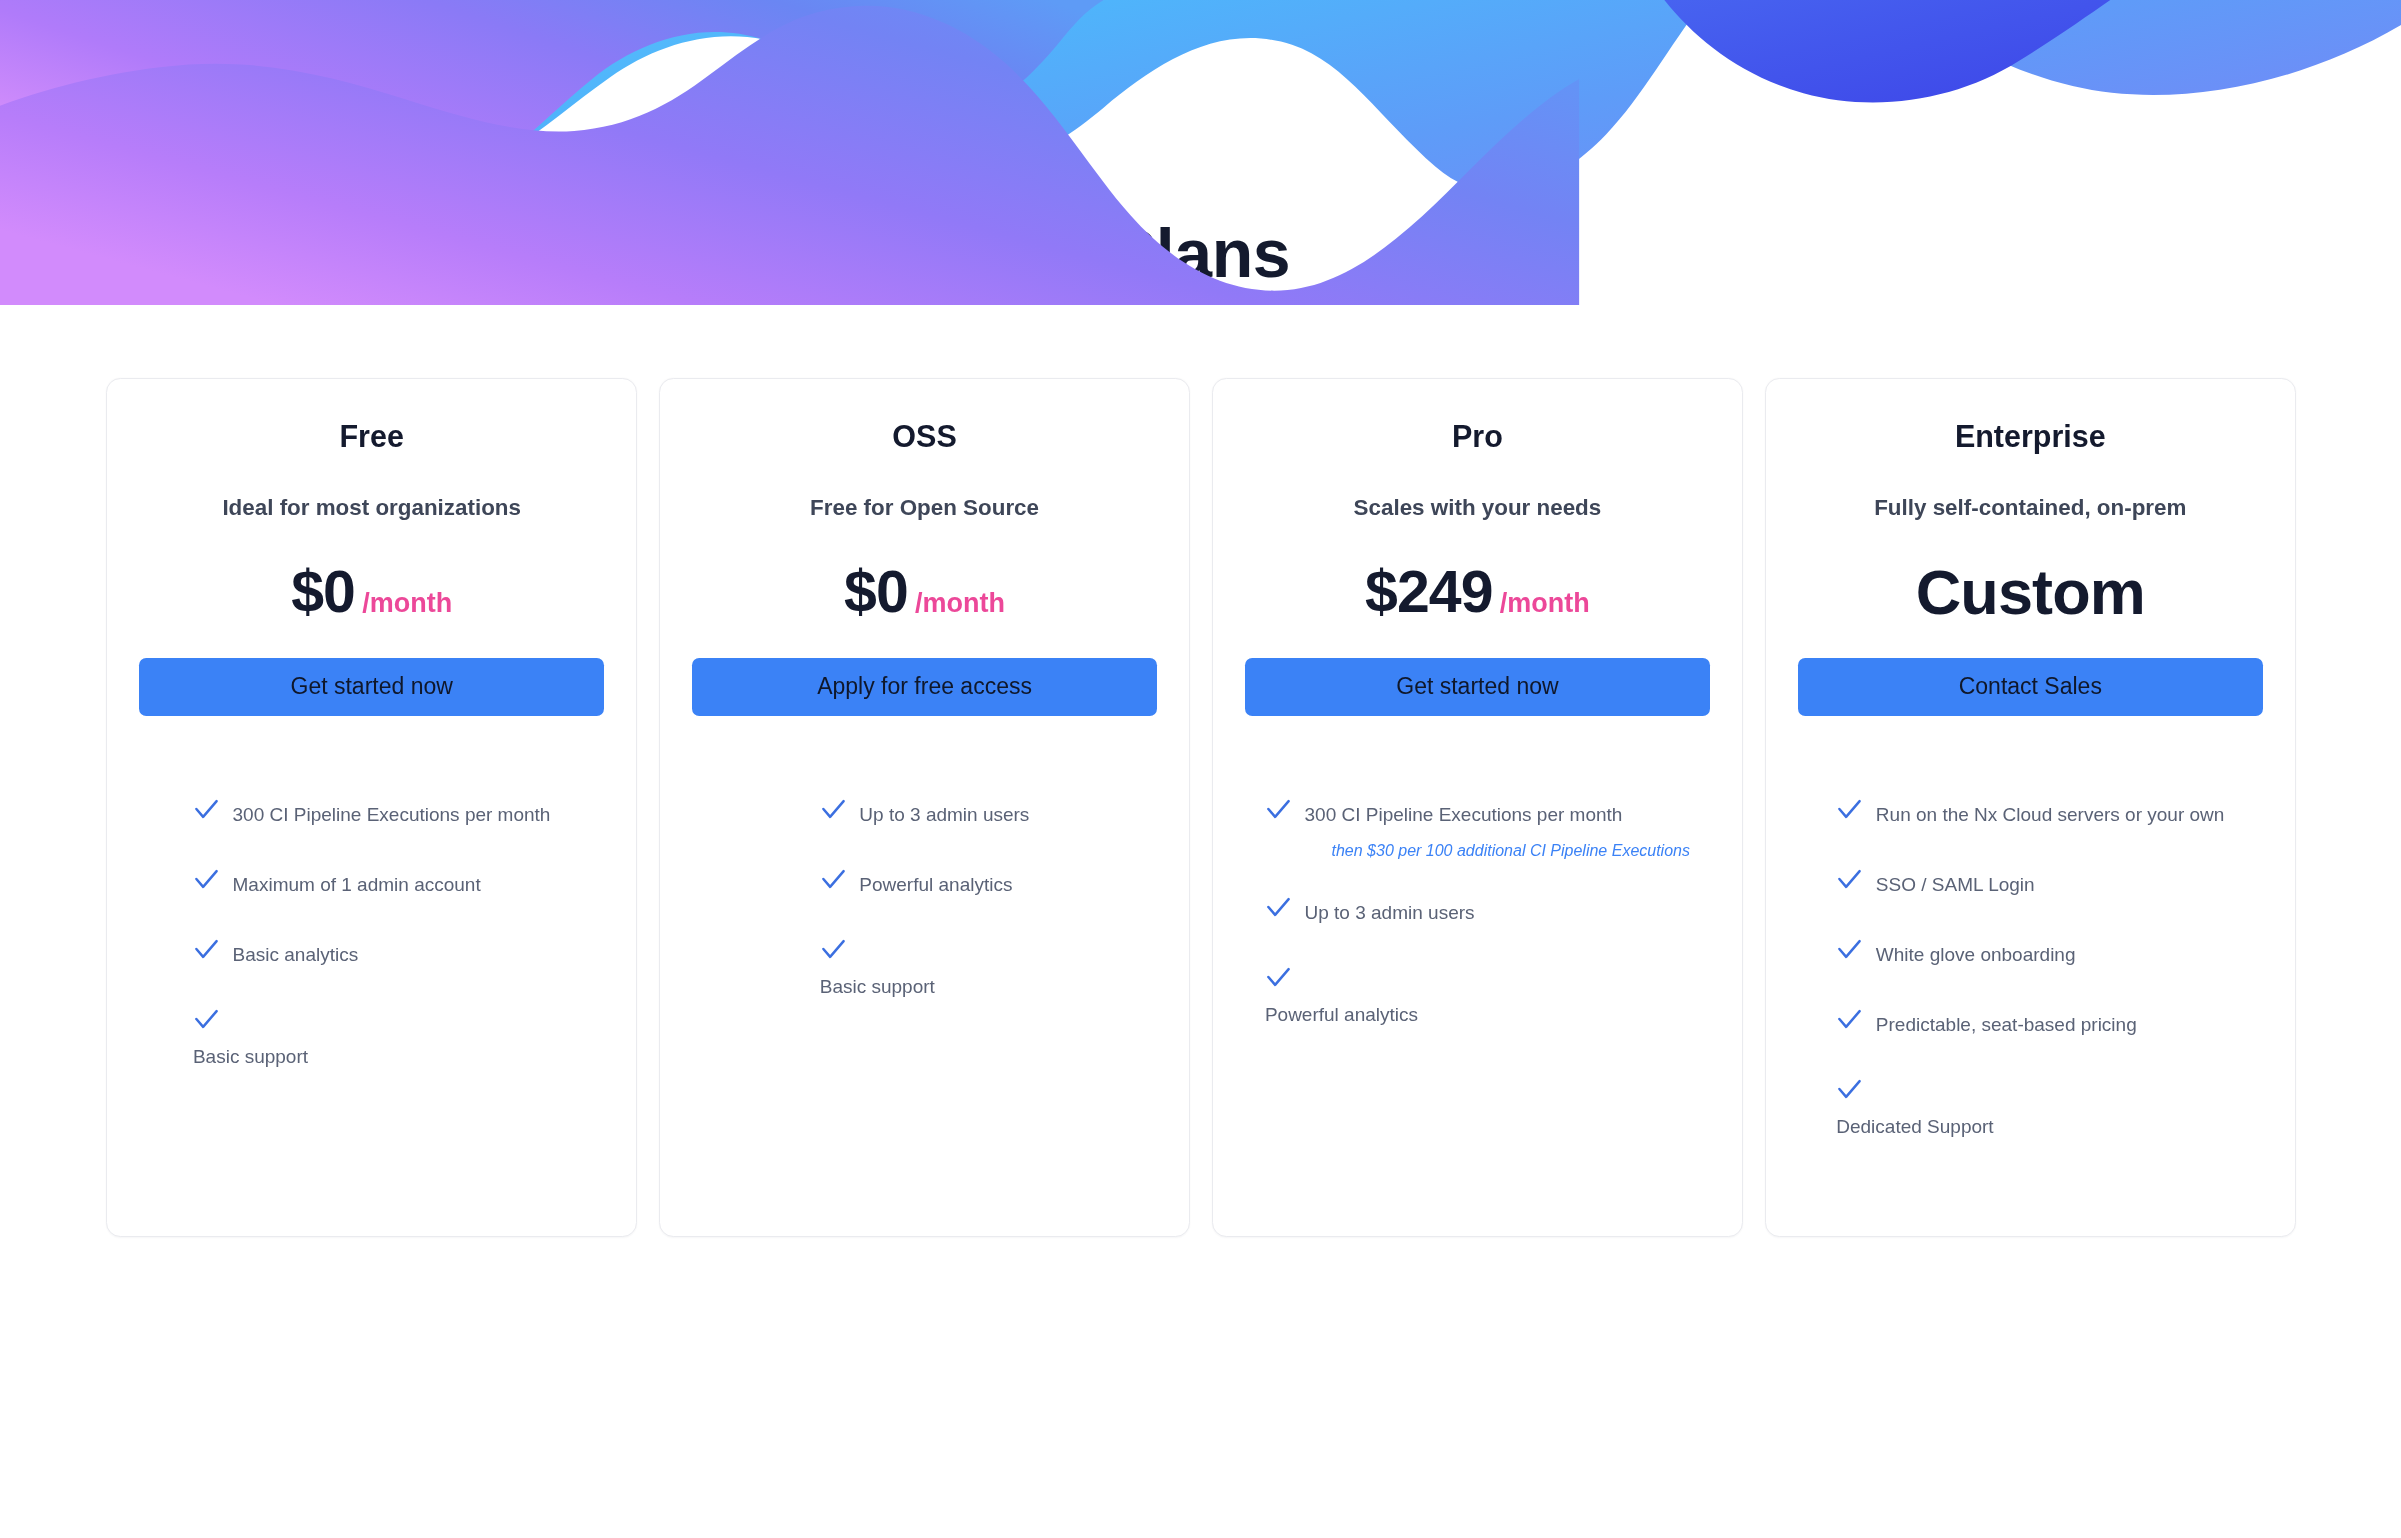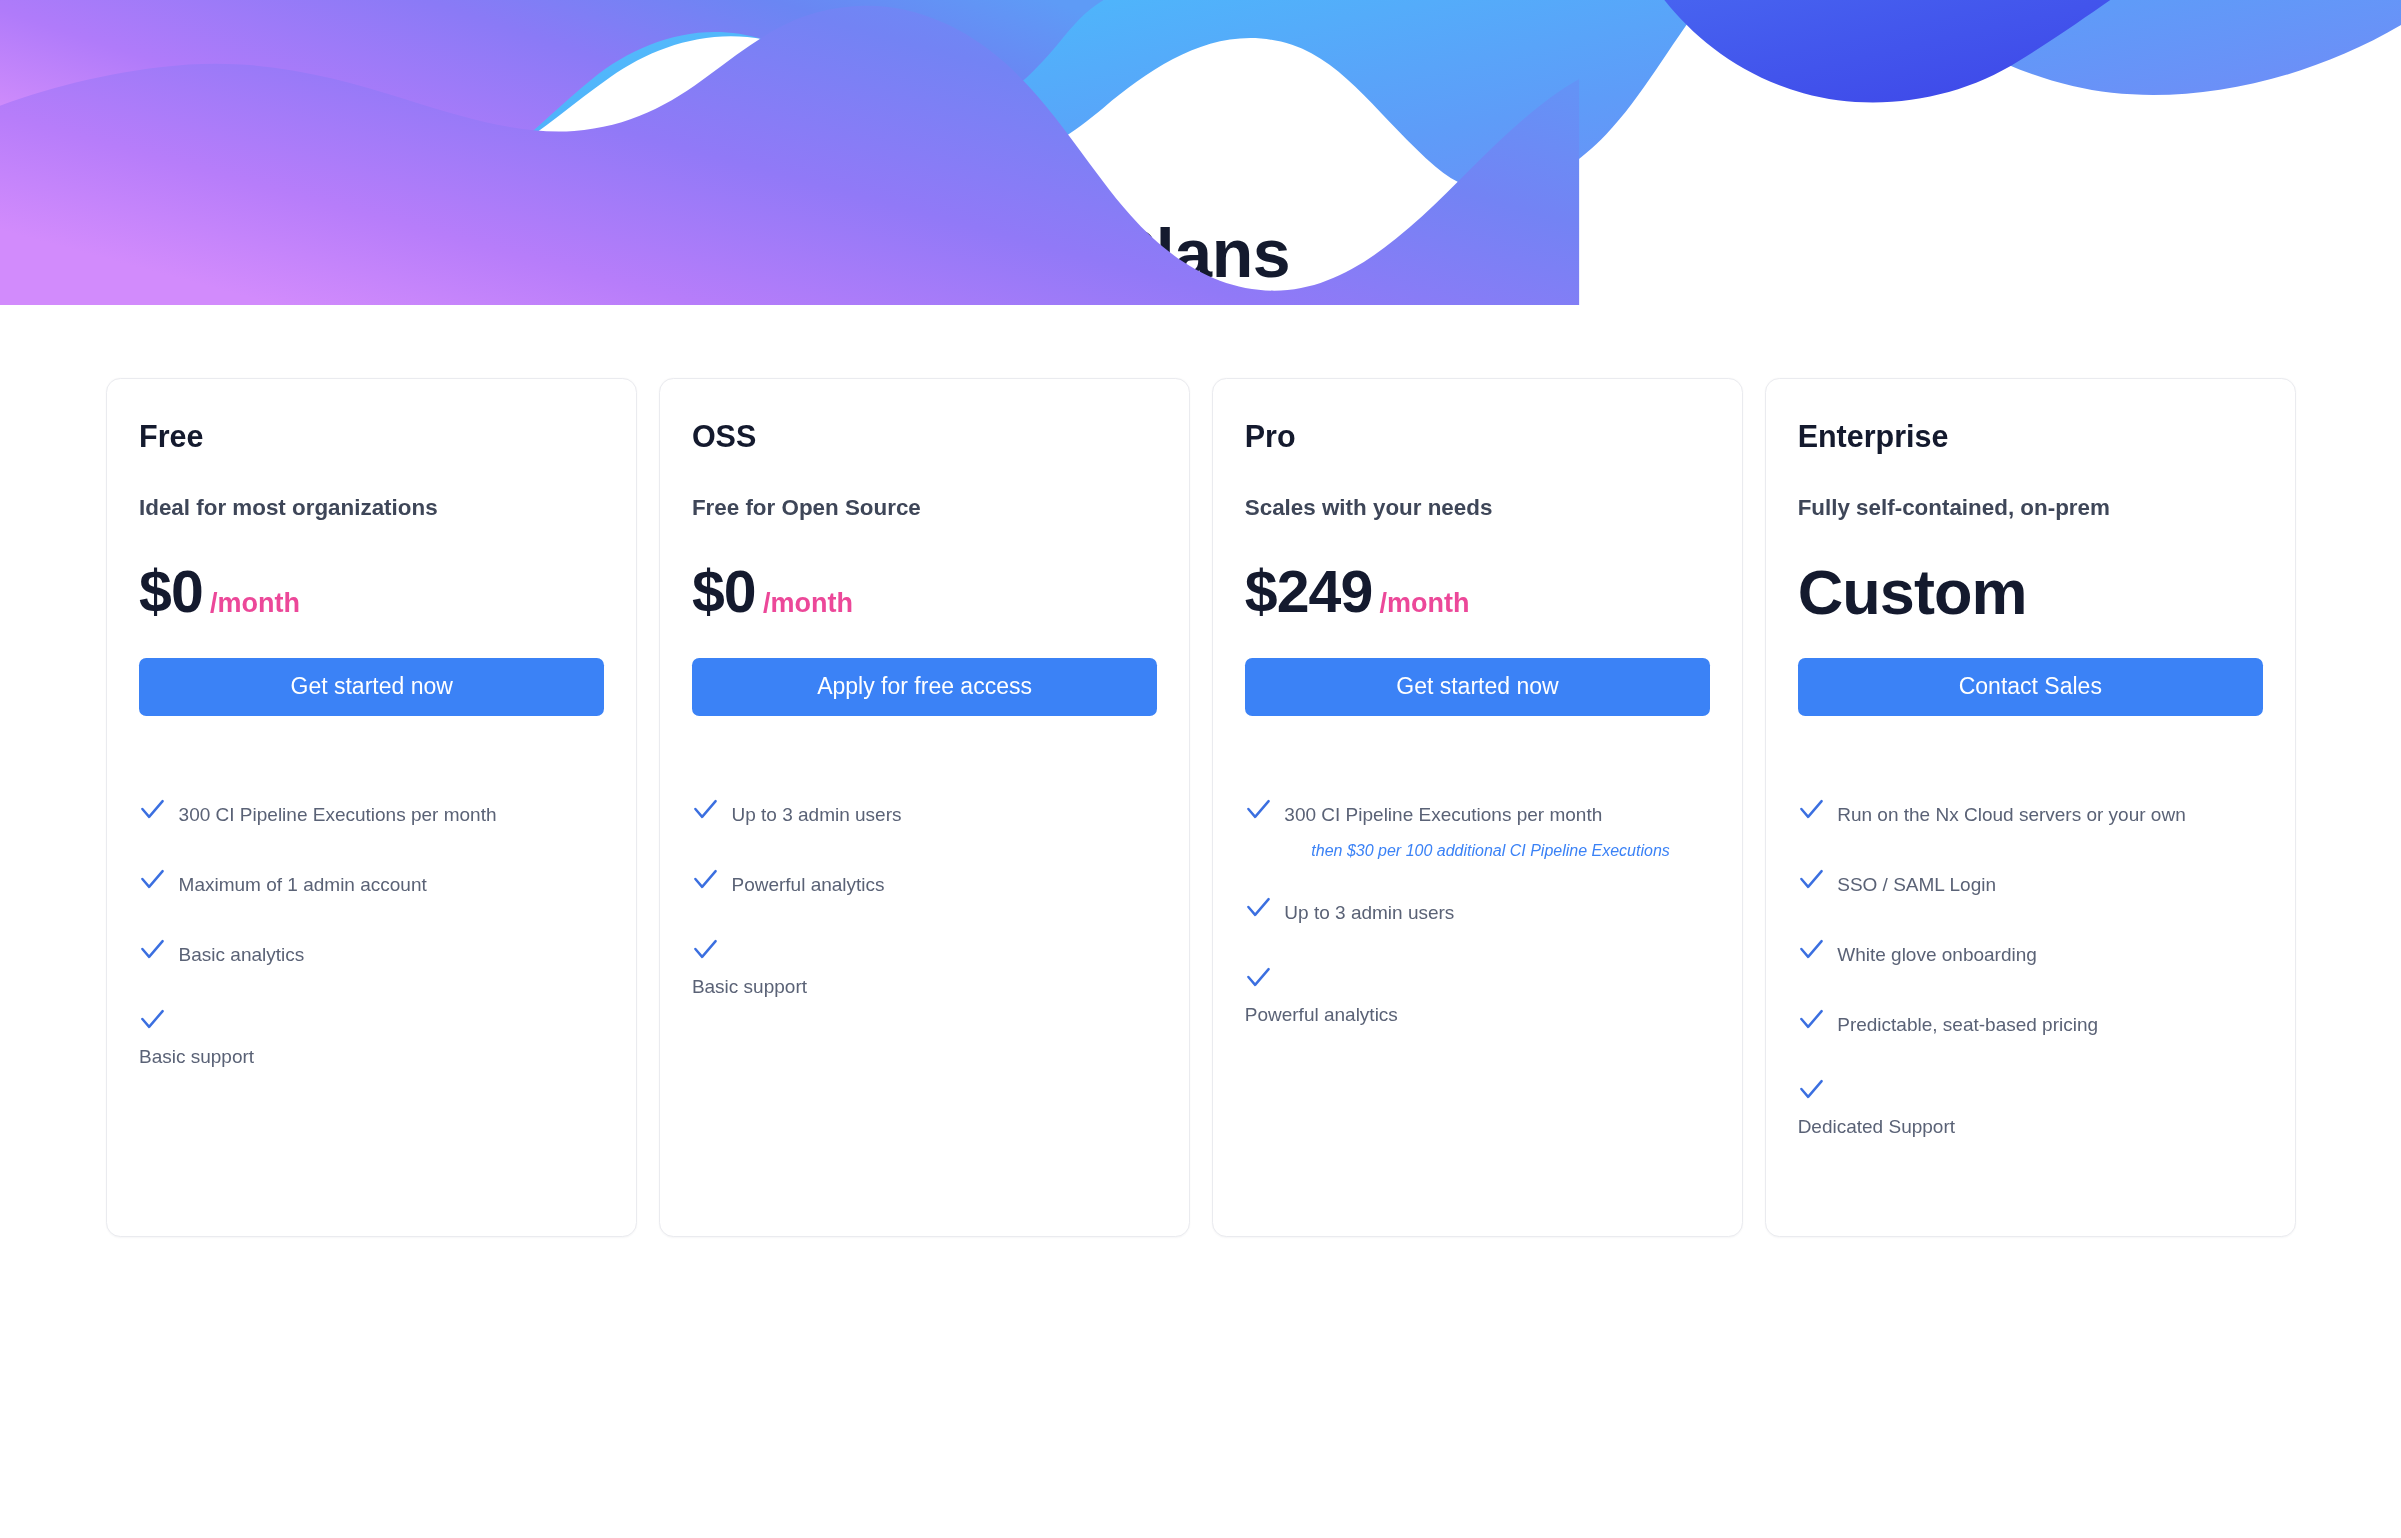--- a/index.html
+++ b/index.html
@@ -59,20 +59,21 @@
     flex: 1 1 0;
     min-width: 0;
     background: #ffffff;
     border: 0.9px solid #EAEBEF;
     border-radius: 14.4px;
     box-shadow: 0 0.9px 1.8px rgba(16, 24, 40, 0.04);
     padding: 38px 32px 41px 32px;
     height: 859px;
     display: flex;
     flex-direction: column;
+    align-items: center;
   }
 
   .plan-name {
     font-size: 30.5px;
     line-height: 38px;
     font-weight: 700;
     color: #141A2E;
     margin-bottom: 38px;
   }
 
@@ -107,21 +108,21 @@
     color: #ec4899;
     margin-left: 7.2px;
   }
 
   .cta-button {
     display: block;
     width: 100%;
     border: none;
     border-radius: 7.2px;
     background: #3B82F6;
-    color: #ffffff;
+    color: #0f172a;
     font-family: "Liberation Sans", sans-serif;
     font-size: 23px;
     line-height: 27px;
     font-weight: 400;
     padding: 15.3px 9px;
     text-align: center;
     cursor: pointer;
   }
 
   .features {

